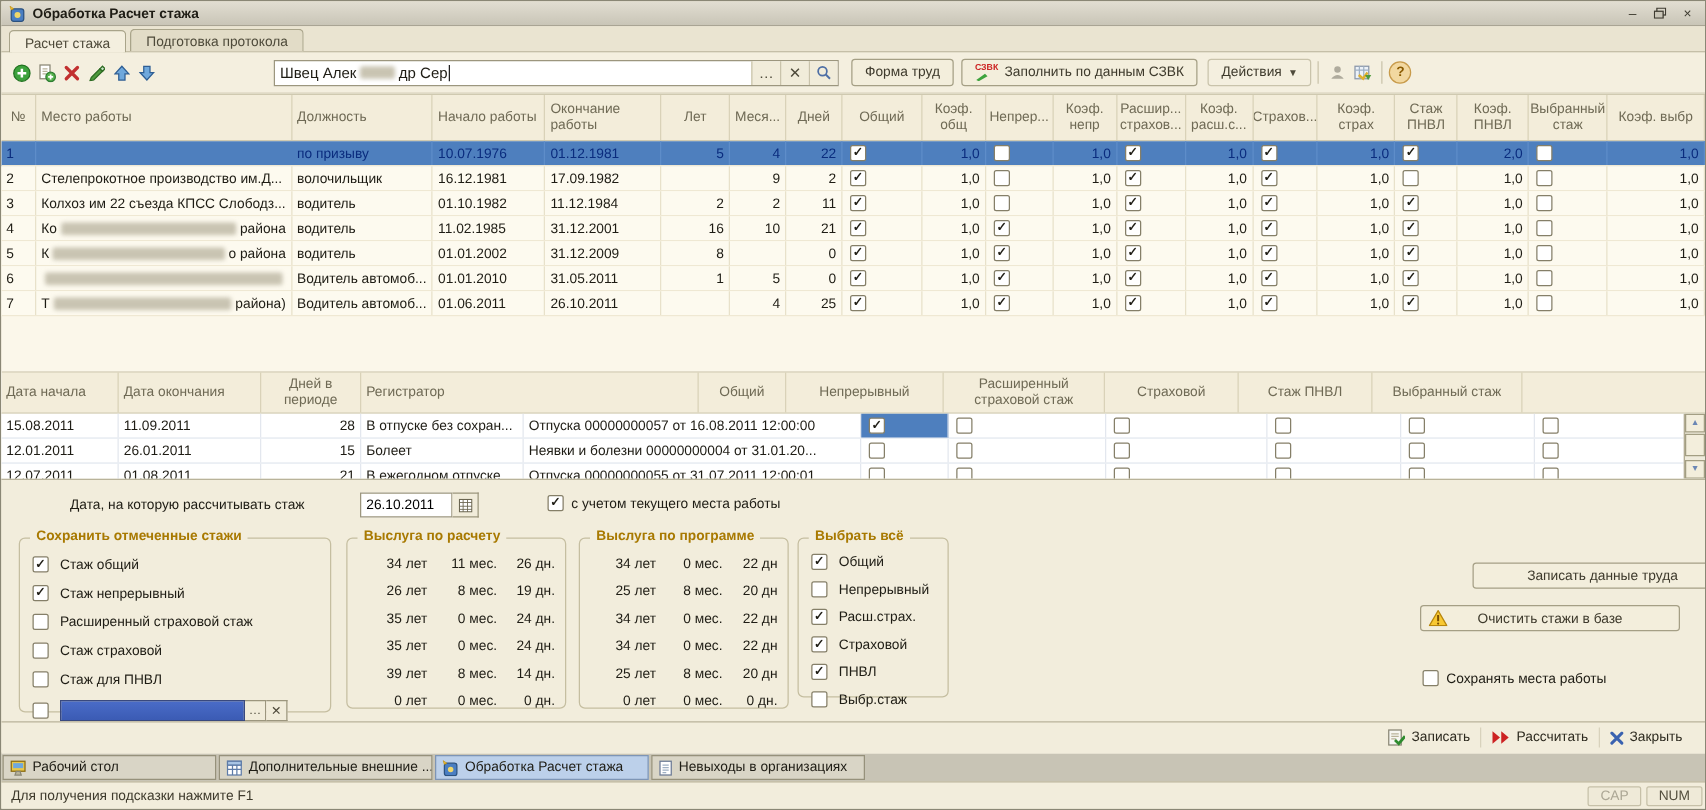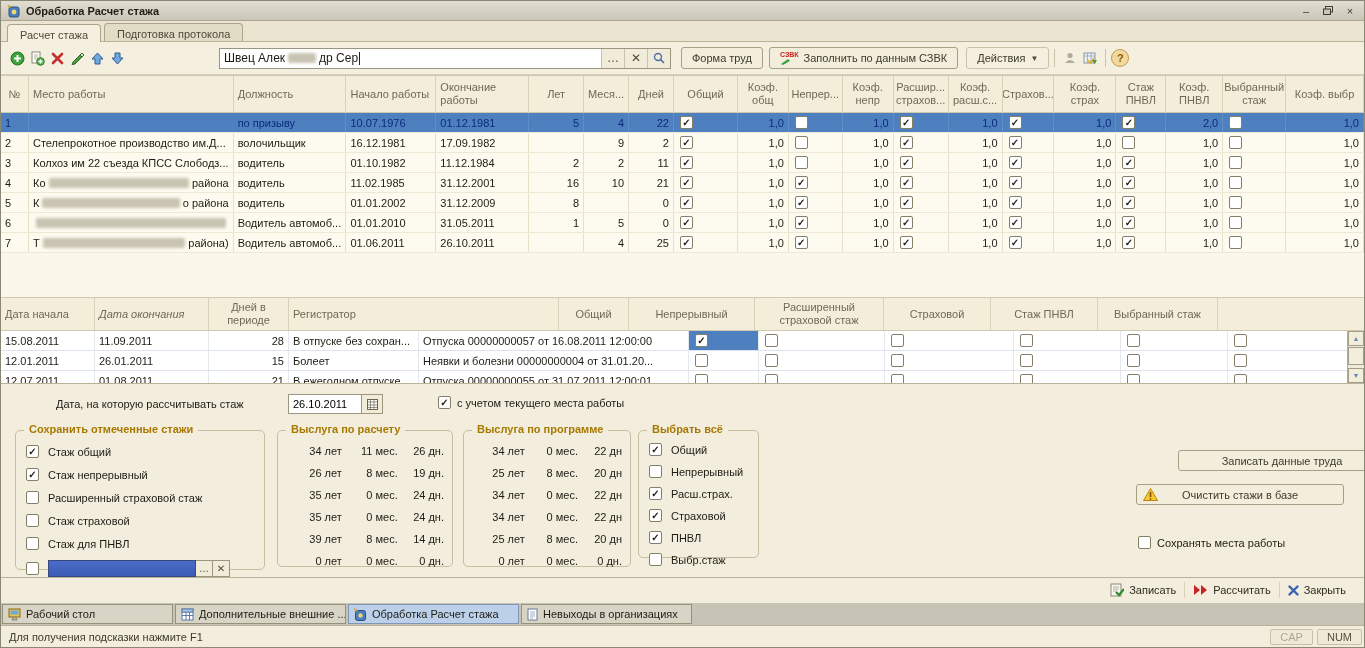--- a/index.html
+++ b/index.html
@@ -500,21 +500,21 @@
         <div class="td cbc" style="width: 63px;">
           <span class="cb"></span>
         </div>
         <div class="td num" style="width: 78px;">1,0</div>
       </div>
     </div>
 
   <div class="tbl t2" id="t2">
       <div class="thead">
         <div class="th" style="width: 94px;">Дата начала</div>
-        <div class="th" style="width: 114px; font-style: italic;">Дата окончания</div>
+        <div class="th" style="width: 114px;">Дата окончания</div>
         <div class="th c" style="width: 80px;">Дней в периоде</div>
         <div class="th" style="width: 270px;">Регистратор</div>
         <div class="th c" style="width: 70px; justify-content: center; text-align: center;">Общий</div>
         <div class="th c" style="width: 126px; justify-content: center; text-align: center;">Непрерывный</div>
         <div class="th c" style="width: 129px; justify-content: center; text-align: center;">Расширенный страховой стаж</div>
         <div class="th c" style="width: 107px; justify-content: center; text-align: center;">Страховой</div>
         <div class="th c" style="width: 107px; justify-content: center; text-align: center;">Стаж ПНВЛ</div>
         <div class="th c" style="width: 120px; justify-content: center; text-align: center;">Выбранный стаж</div>
       </div>
     <div class="trow">

